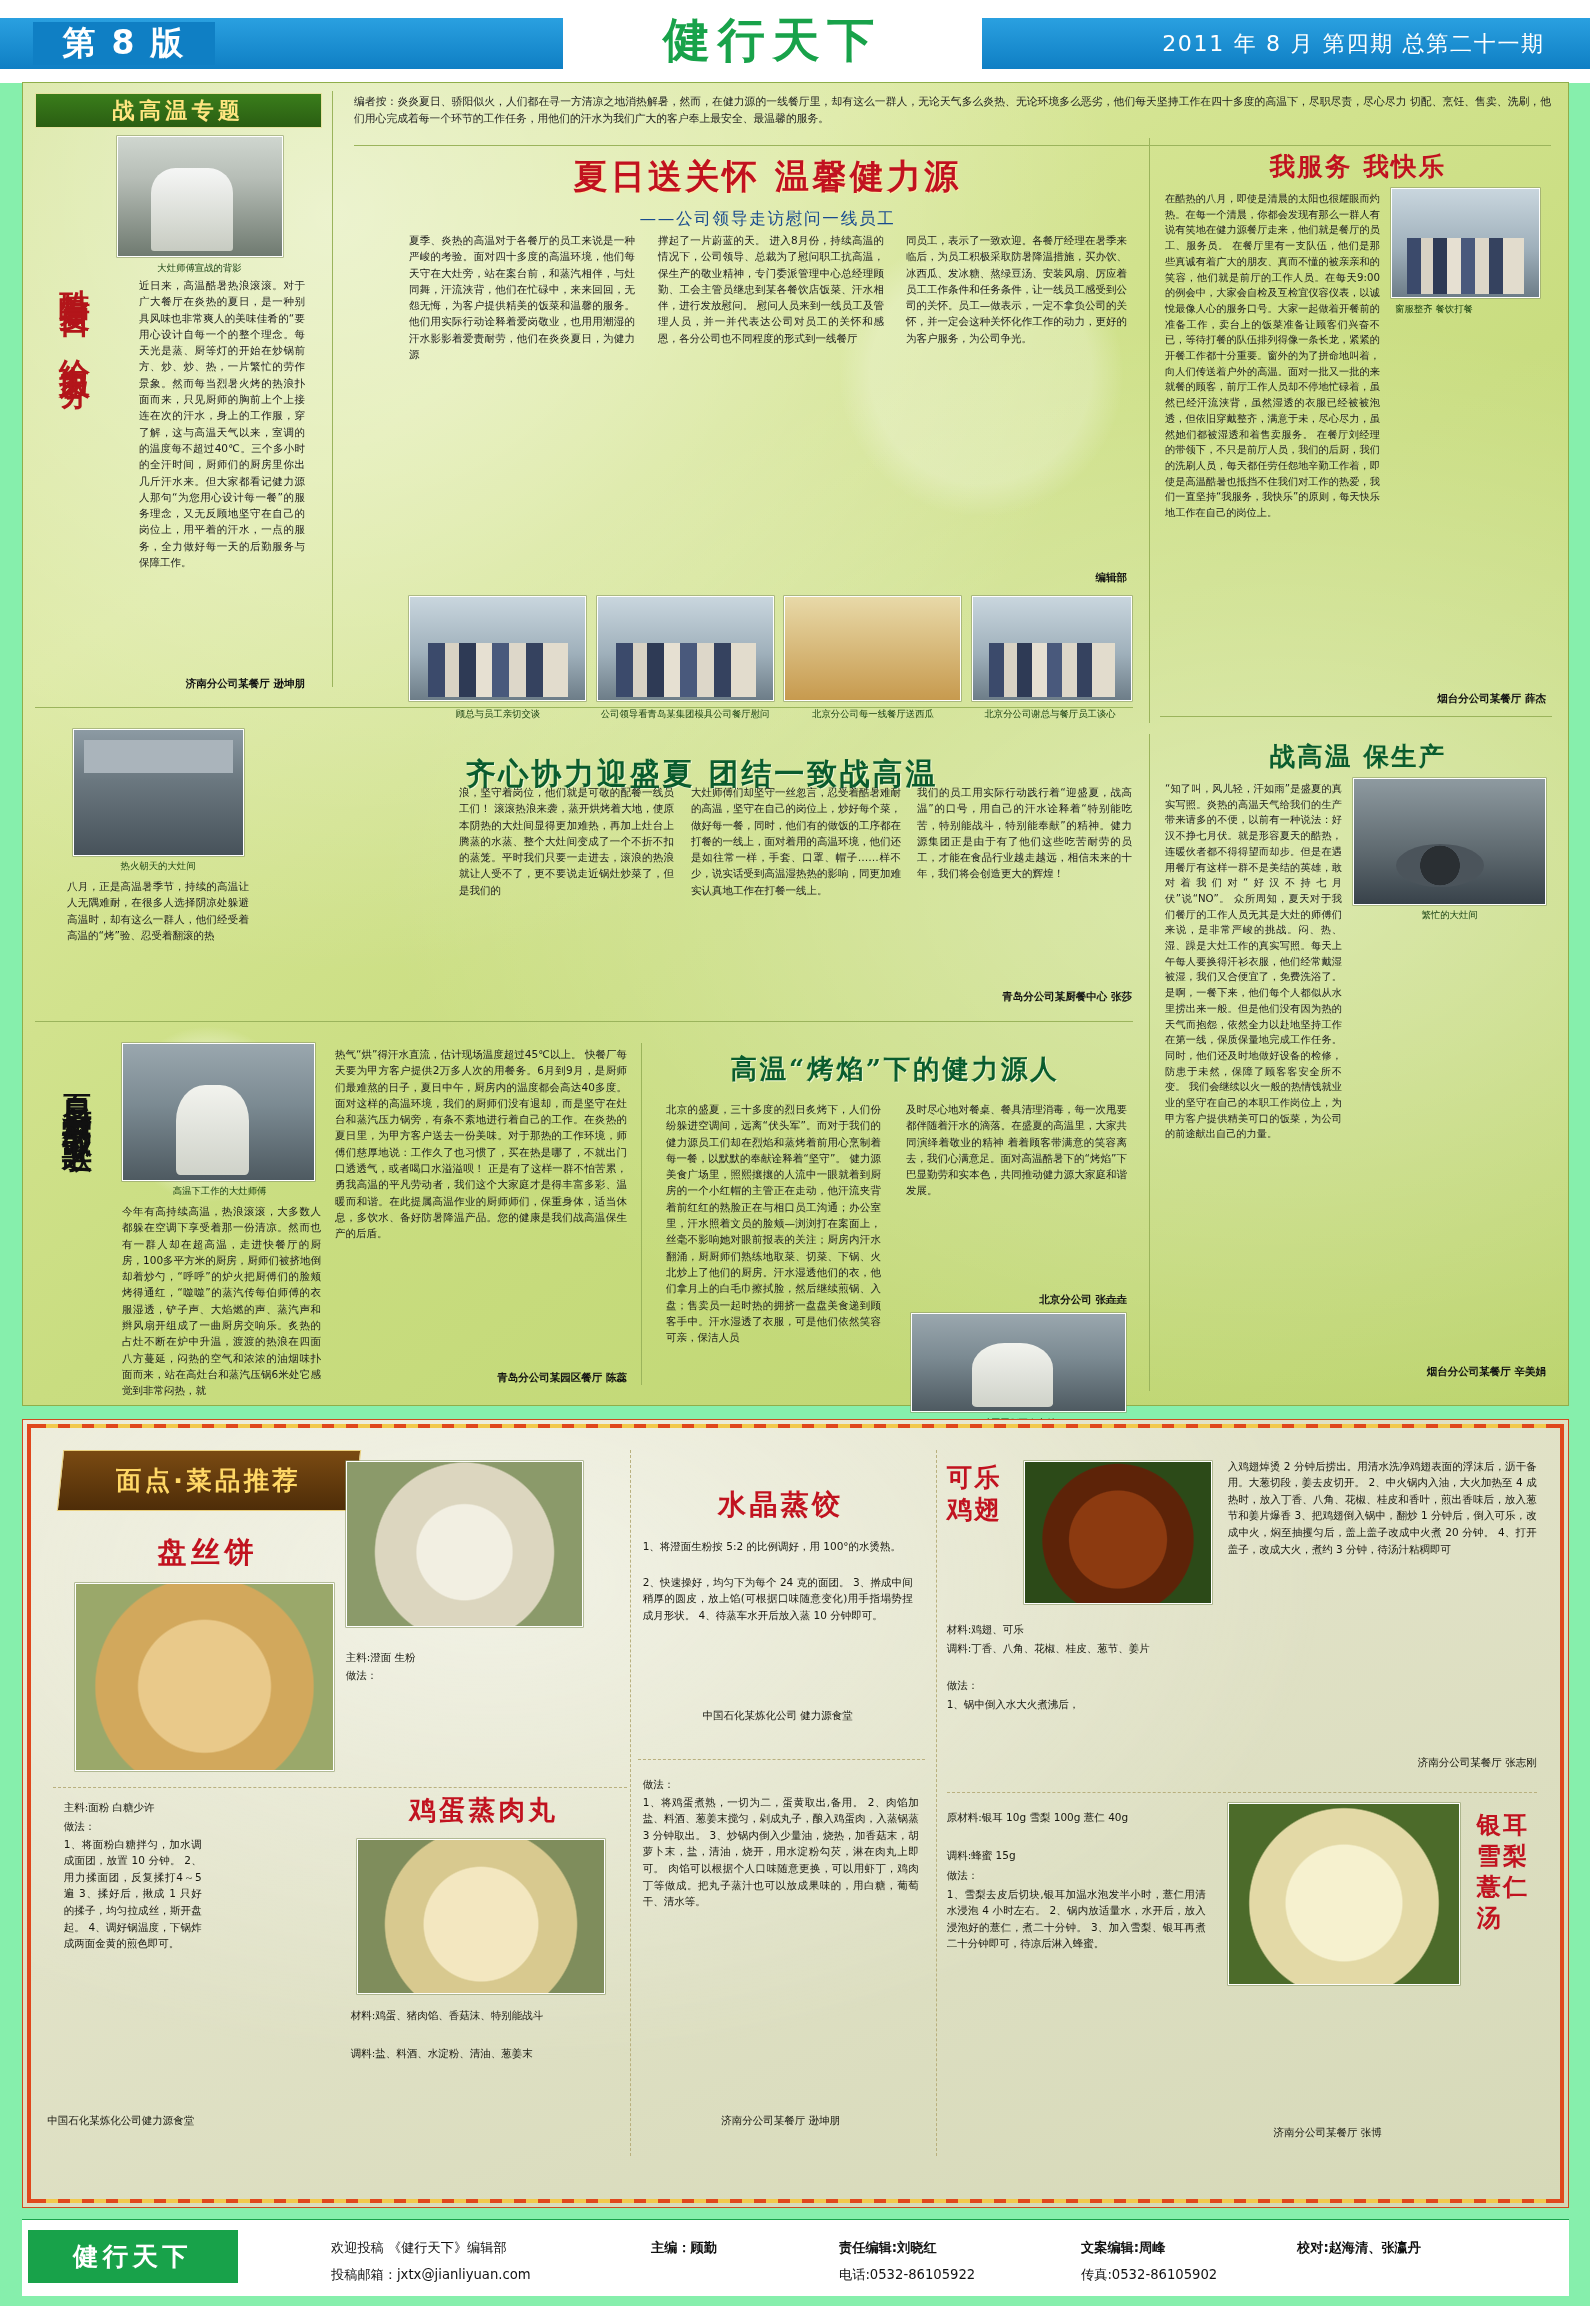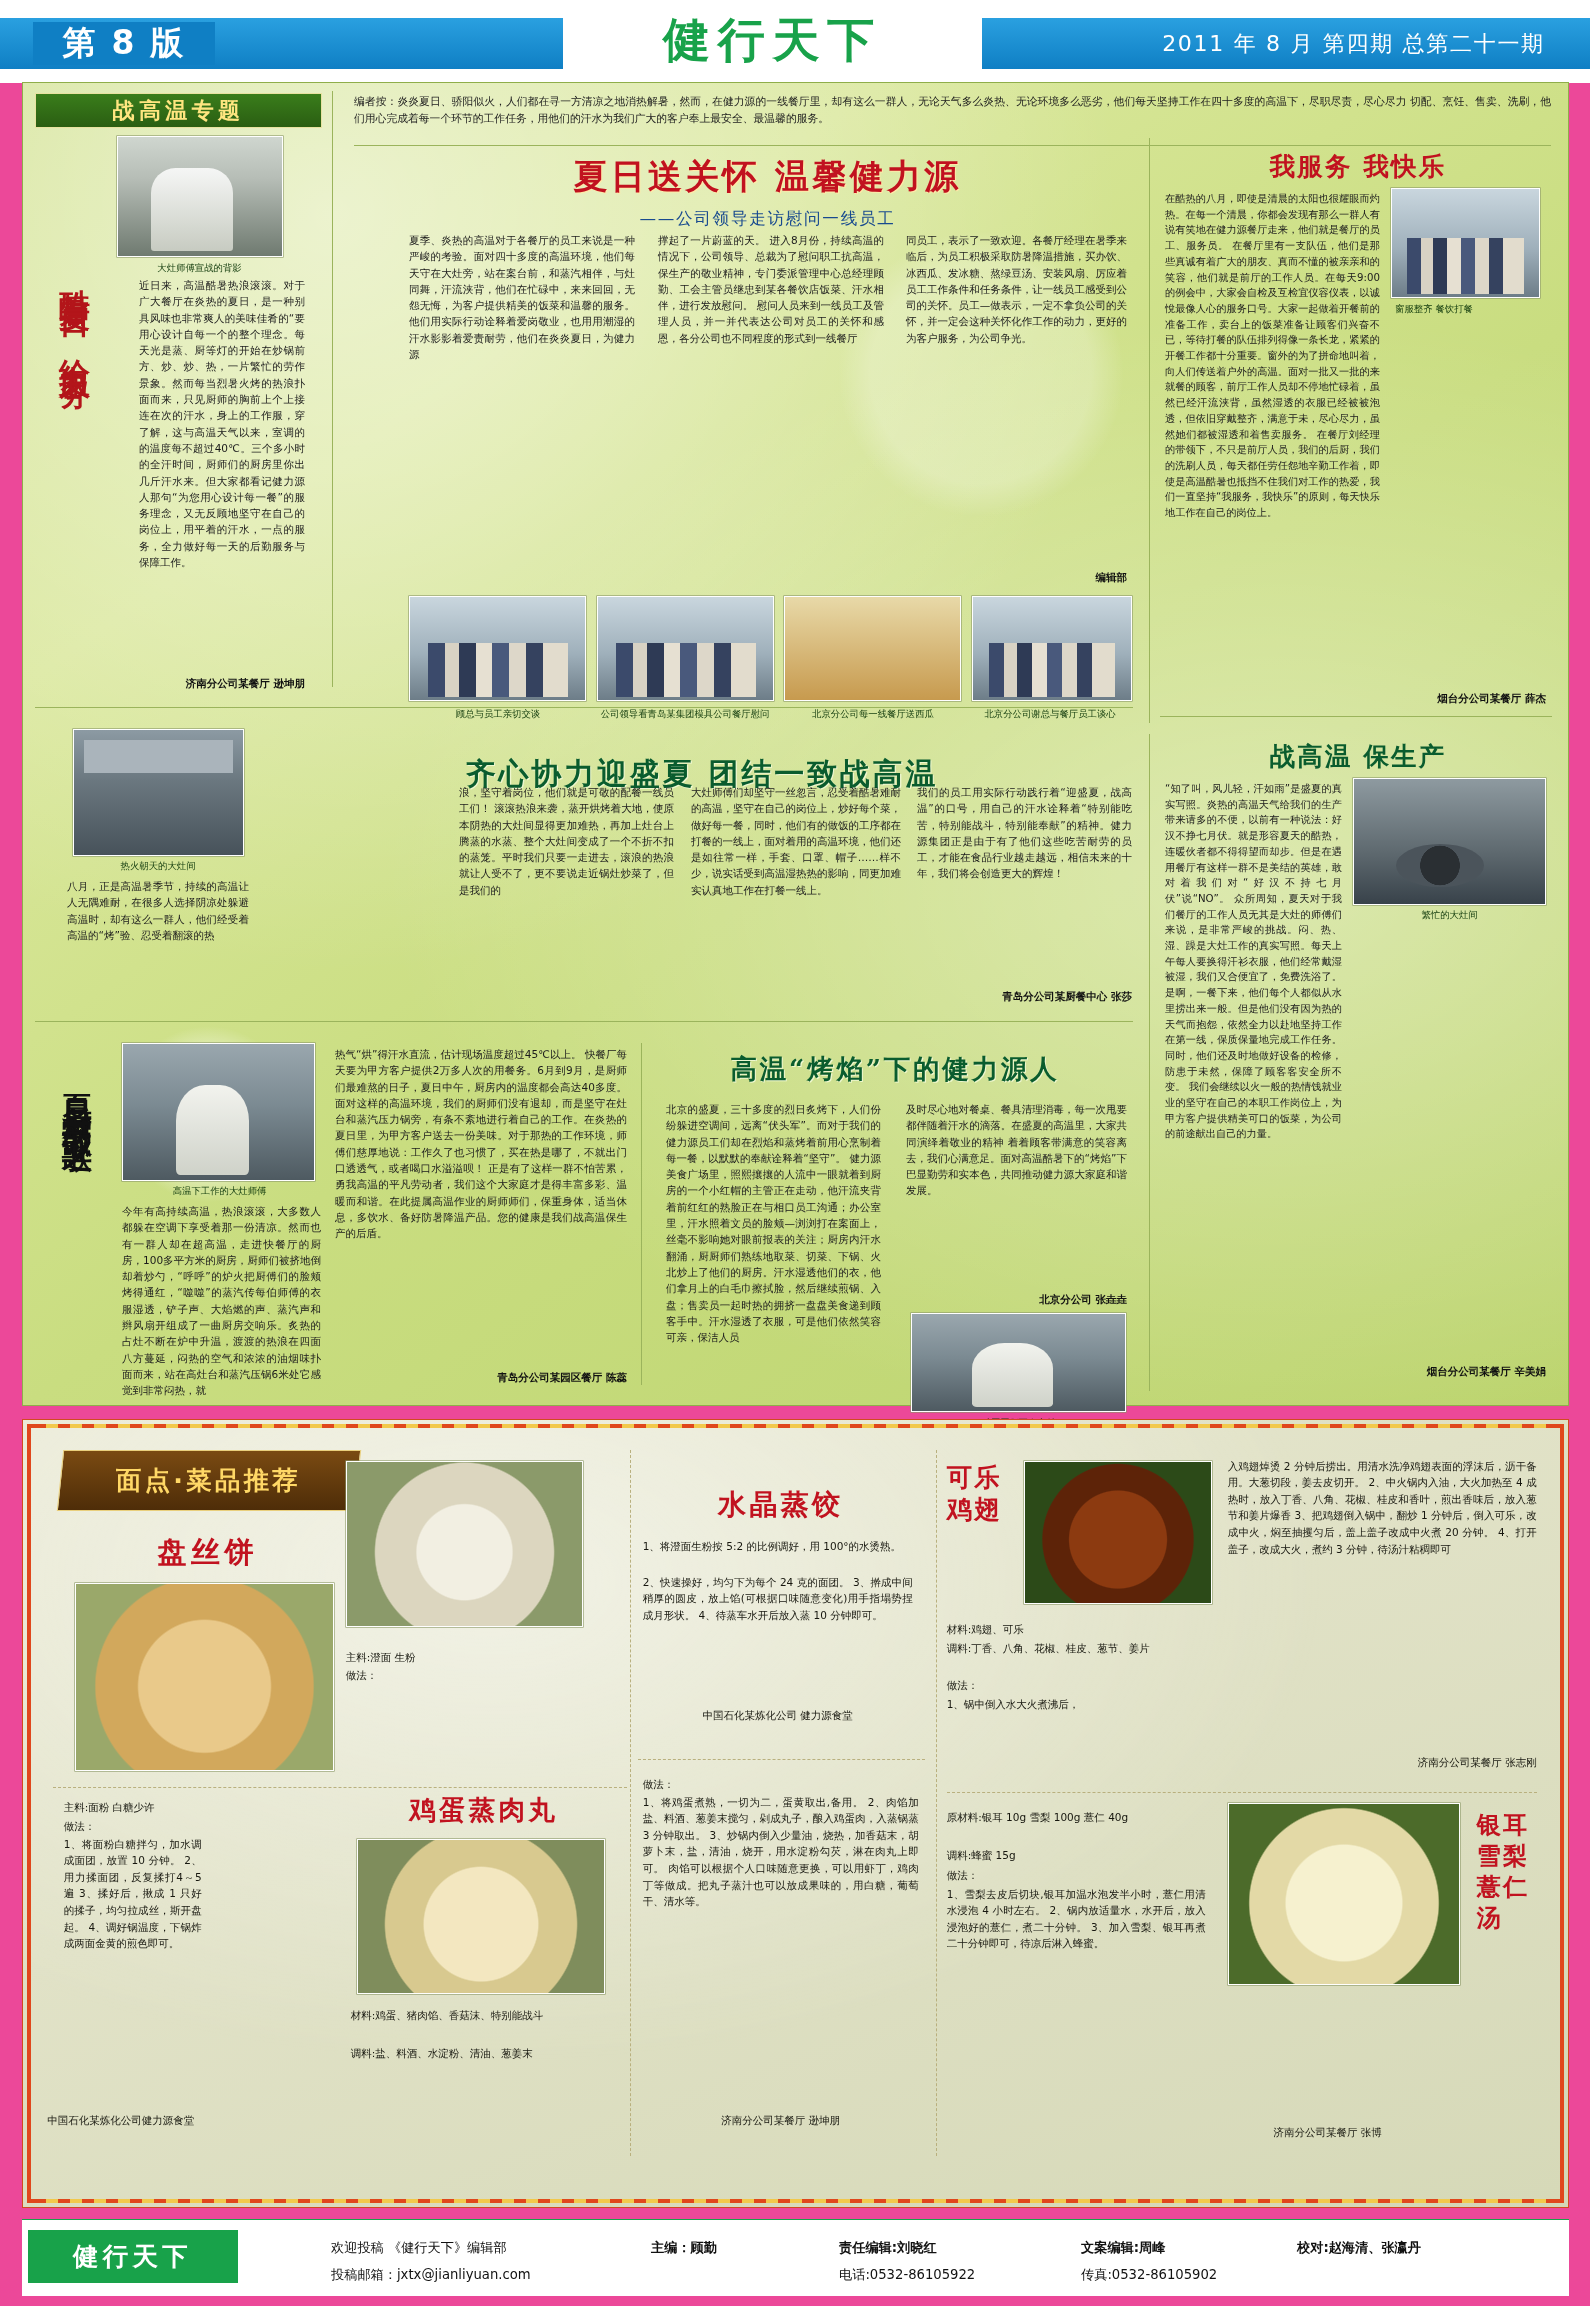--- a/index.html
+++ b/index.html
@@ -4,21 +4,21 @@
 <style>
   * { box-sizing: border-box; }
   html, body { margin:0; padding:0; }
   body {
     width: 1591px; height: 2319px;
     background: #ffffff;
     font-family: "DejaVu Sans", "Liberation Sans", sans-serif;
     color: #1a1a1a;
     overflow: hidden;
   }
-  .page { position: relative; width: 1591px; height: 2306px; background:#ec4899; }
+  .page { position: relative; width: 1591px; height: 2306px; background:#86efac; }
 
   
   .masthead { position:absolute; left:0; top:0; width:1591px; height:83px; background:#fff; }
   .mh-bar { position:absolute; left:0; top:17.7px; width:1591px; height:51px; background:linear-gradient(180deg,#2aa0e0,#0f7fc4); }
   .mh-left { position:absolute; left:33px; top:22px; width:182px; height:43px; background:#0f7fc4; display:flex; align-items:center; justify-content:center; }
   .mh-left span { color:#fff; font-size:33px; font-weight:bold; letter-spacing:2.2px; }
   .mh-logo { position:absolute; left:563px; top:7.7px; width:419px; height:66px; background:#fff; display:flex; align-items:center; justify-content:center; }
   .mh-logo span { color:#18a24a; font-size:47px; font-weight:bold; letter-spacing:7.7px; font-family:"DejaVu Serif","Liberation Serif",serif; }
   .mh-date { position:absolute; right:33px; top:24px; height:39px; display:flex; align-items:center; padding:0 13.2px; }
   .mh-date span { color:#fff; font-size:22px; letter-spacing:1.7px; }

